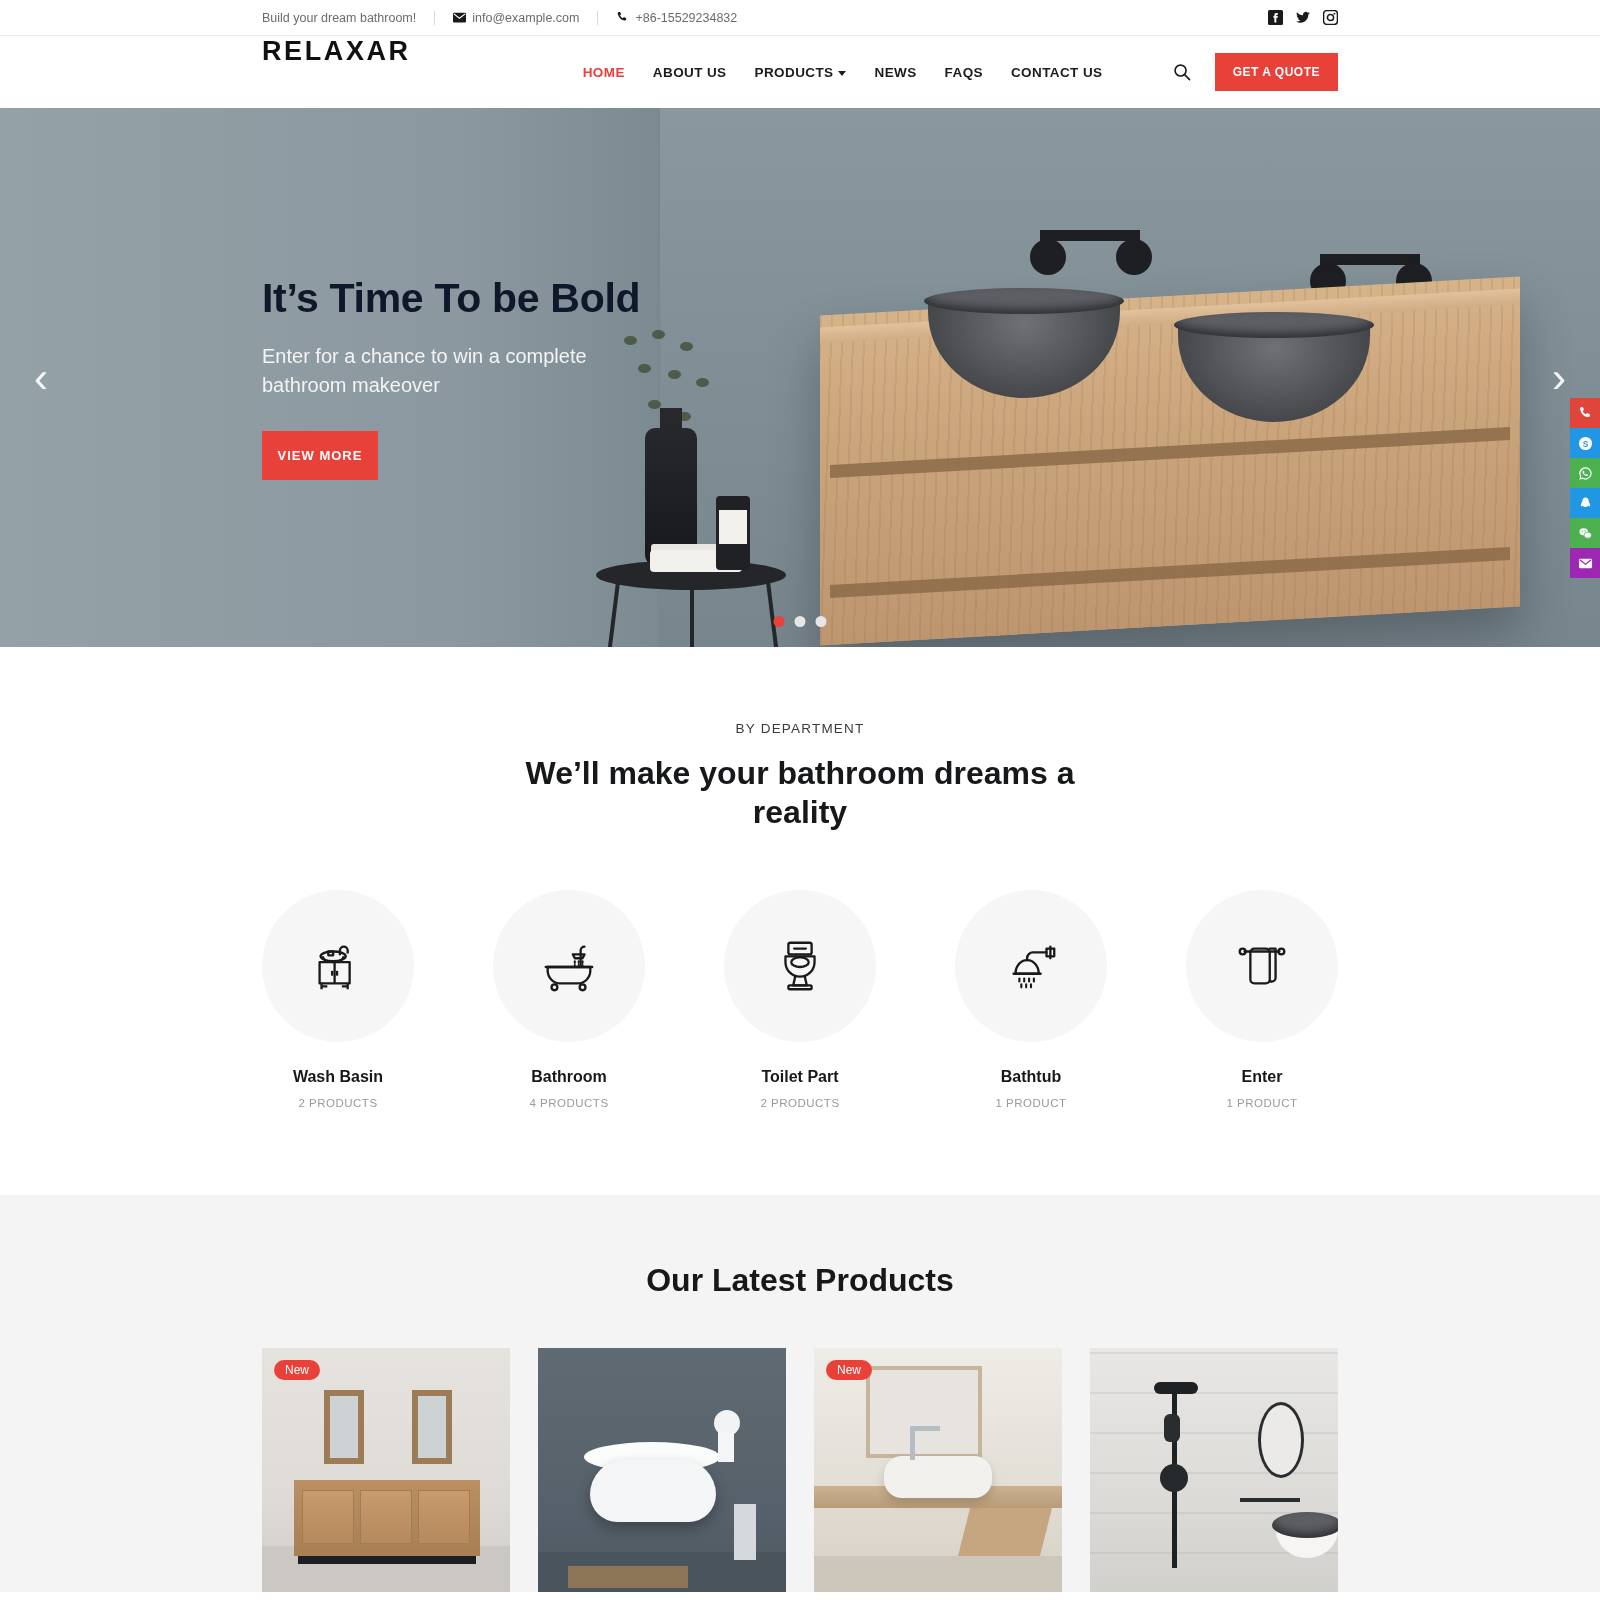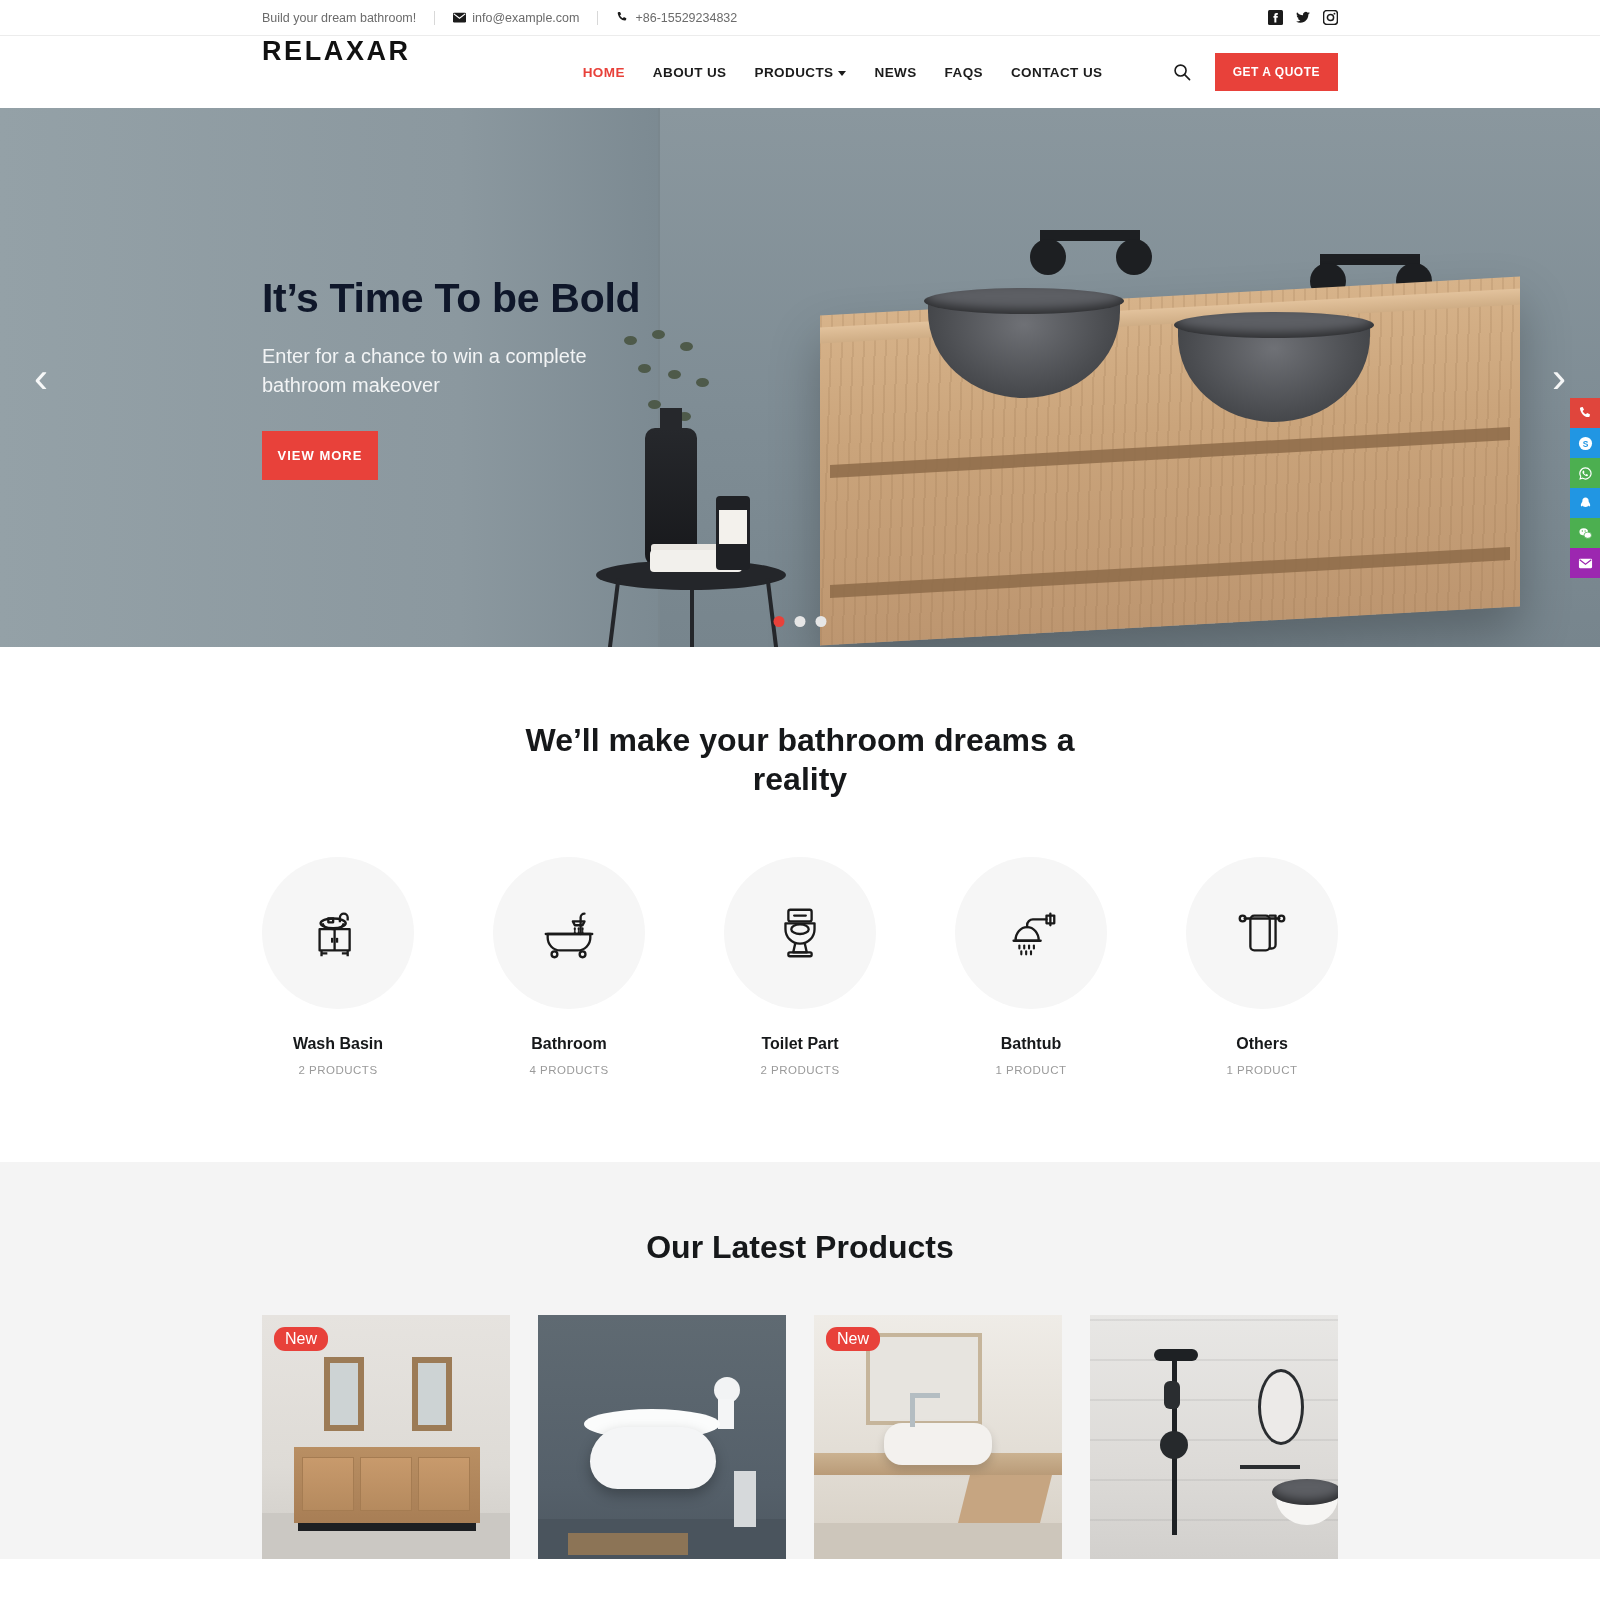--- a/index.html
+++ b/index.html
@@ -306,21 +306,21 @@
   .prod-card {
     width: 248px;
     background: #fff;
     position: relative;
     cursor: pointer;
   }
   .prod-img { width: 100%; height: 244px; position: relative; overflow: hidden; }
   .badge {
     position: absolute; left: 12px; top: 12px; z-index: 3;
     background: #e8413a; color: #fff;
-    font-size: 16px; font-weight: 400;
+    font-size: 12px; font-weight: 400;
     padding: 3px 11px; border-radius: 11px;
   }
 
   
   .art { position: absolute; inset: 0; }
   
   .c1 { background: linear-gradient(180deg,#e6e3df 0%,#dedbd6 62%,#cfccc7 100%); }
   .c1 .mirror {
     position: absolute; width: 40px; height: 74px; border: 6px solid #9c7b56;
     background: #cdd3d4; top: 42px;
@@ -550,20 +550,21 @@
   </div>
   <div class="rail-item" style="background:#9c27b0">
     <svg width="15" height="15" viewBox="0 0 16 16">
         <rect x="1" y="3" width="14" height="10" rx="1.2" fill="#fff"></rect>
         <path d="M1.8 4 8 8.8 14.2 4" stroke="#9c27b0" stroke-width="1.3" fill="none"></path>
       </svg>
   </div>
 </div>
 
 <div class="dept">
+  <div class="eyebrow">BY DEPARTMENT</div>
   <div class="sec-title">We’ll make your bathroom dreams a reality</div>
 
   <div class="dept-row">
 
     <div class="dept-item">
       <div class="dept-circle">
         <svg width="62" height="62" viewBox="0 0 64 64" fill="none" stroke="#1a1a1a" stroke-width="2.4" stroke-linejoin="round">
           <ellipse cx="27" cy="22" rx="13" ry="5"></ellipse>
           <path d="M16 22c1 4 5 6 11 6s10-2 11-6"></path>
           <path d="M34 21v-5a4 4 0 0 1 8 0v3"></path>
@@ -643,21 +644,21 @@
     <div class="dept-item">
       <div class="dept-circle">
         <svg width="62" height="62" viewBox="0 0 64 64" fill="none" stroke="#1a1a1a" stroke-width="2.4" stroke-linecap="round" stroke-linejoin="round">
           <line x1="14" y1="17" x2="50" y2="17"></line>
           <circle cx="12" cy="17" r="3"></circle>
             <circle cx="52" cy="17" r="3"></circle>
           <rect x="20" y="14" width="20" height="36" rx="4"></rect>
           <path d="M40 14h6v30a4 4 0 0 1-4 4h-2"></path>
         </svg>
       </div>
-      <div class="dept-name">Others</div>
+      <div class="dept-name">Enter</div>
       <div class="dept-count">1 PRODUCT</div>
     </div>
 
   </div>
 </div>
 
 <div class="latest">
   <div class="sec-title">Our Latest Products</div>
 
   <div class="prod-row">

